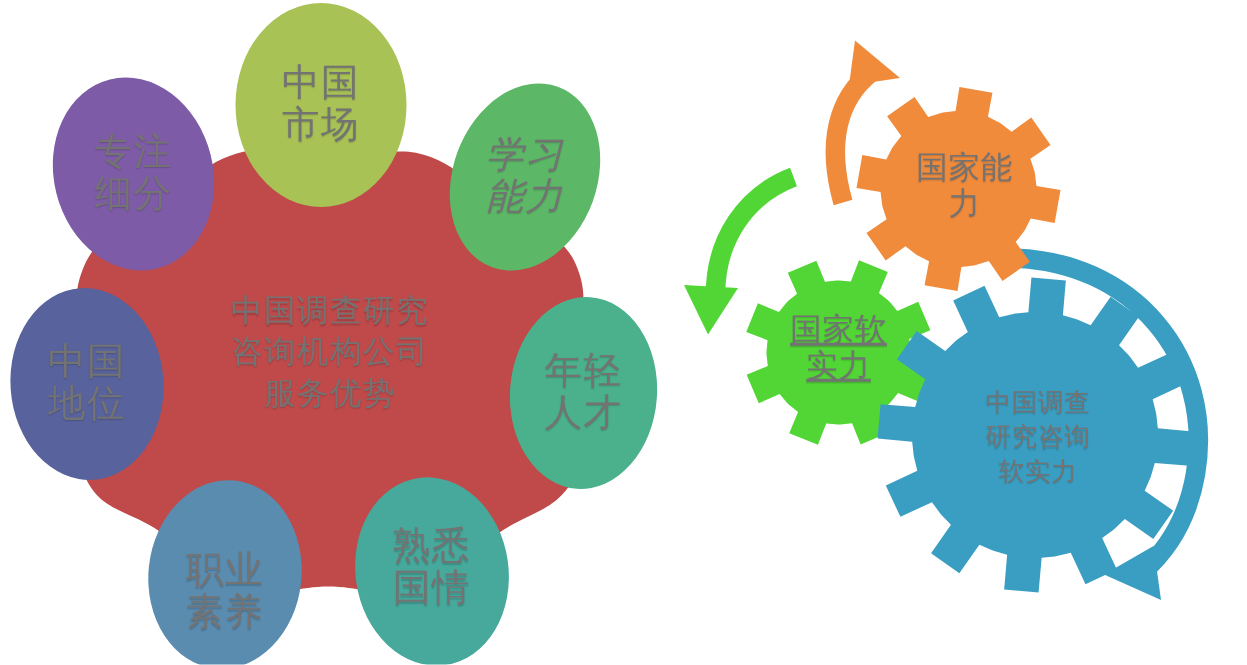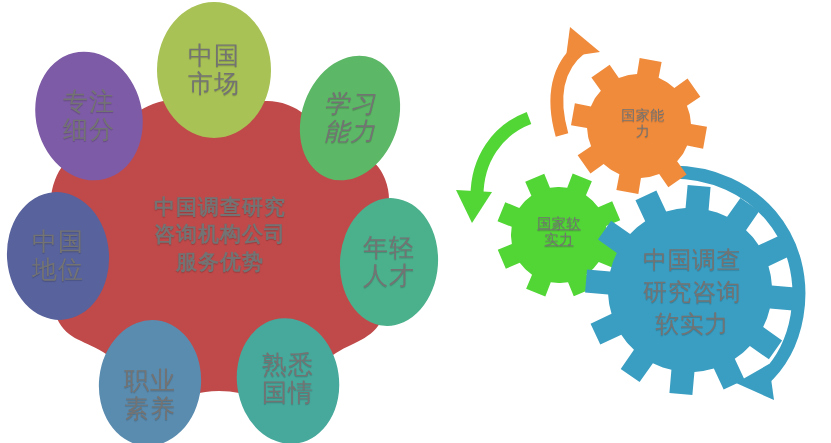--- a/index.html
+++ b/index.html
@@ -15,23 +15,23 @@
     text-align:center;
     line-height:1.12;
     white-space:pre;
     pointer-events:none;
     font-family:"Liberation Serif","DejaVu Serif",serif;
     font-weight:400;
     text-shadow:0 1px 1px rgba(0,0,0,0.18);
     transform:translate(-50%,-50%);
   }
   .petal-lbl{font-size:25px;letter-spacing:1px;}
-  .core-lbl{font-size:21px;letter-spacing:1px;line-height:1.30;font-weight:700;}
-  .gear-lbl-sm{font-size:14px;letter-spacing:0.5px;}
-  .gear-lbl-lg{font-size:24px;letter-spacing:0.5px;line-height:1.34;}
+  .core-lbl{font-size:21px;letter-spacing:1px;line-height:1.30;font-weight:400;}
+  .gear-lbl-sm{font-size:21px;letter-spacing:0.5px;}
+  .gear-lbl-lg{font-size:17px;letter-spacing:0.5px;line-height:1.34;}
   svg{display:block;}
 </style>
 </head>
 <body>
 
 <svg id="canvas" viewBox="0 0 831 443" xmlns="http://www.w3.org/2000/svg">
   <defs>
 
     <path id="corepath" d=""></path>
   </defs>

